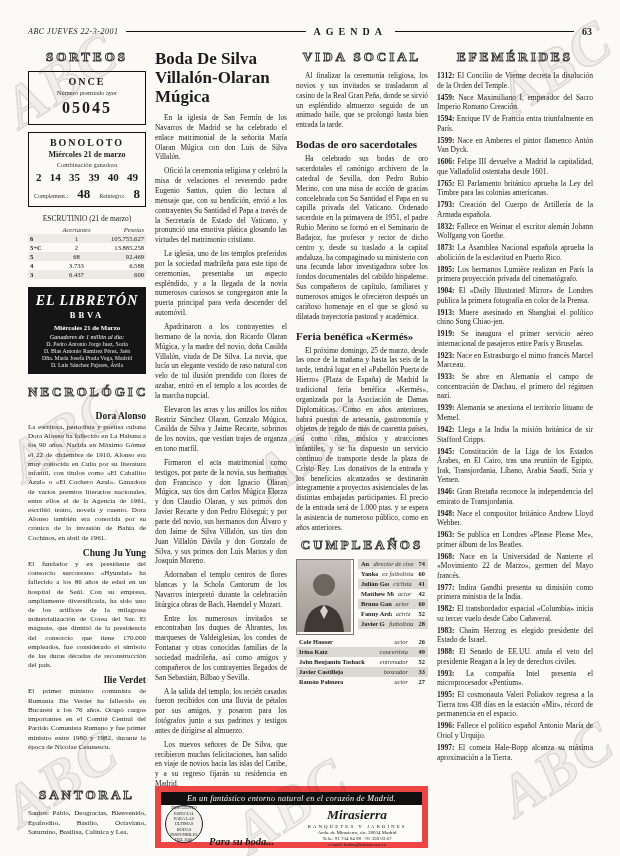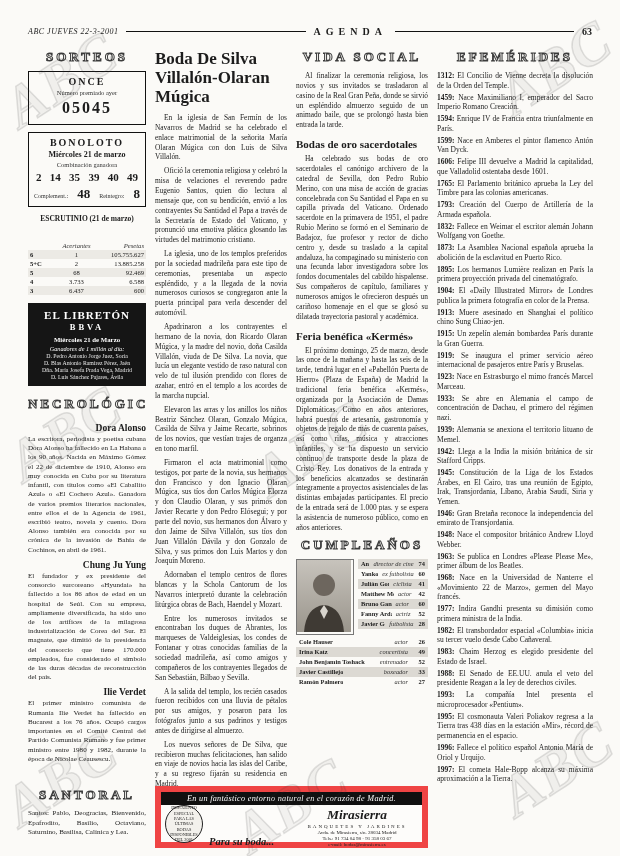--- a/index.html
+++ b/index.html
@@ -23,30 +23,30 @@
   .box-title{font-size:10px;font-weight:bold;letter-spacing:2px;}
   .box-sub{font-size:6.5px;margin-top:2px;color:#333;}
   .once-number{font-size:16px;font-weight:bold;letter-spacing:2px;margin:3px 0 3px;}
   .bl-date{font-size:8px;font-weight:bold;margin-top:2px;}
   .bl-numbers{display:flex;justify-content:space-between;padding:3px 4px 1px;}
   .bl-num{font-size:11px;font-weight:bold;}
   .bl-extra{display:flex;justify-content:space-between;align-items:baseline;padding:2px 2px 0;}
   .bl-extra .lbl{font-size:6px;color:#333;}
   .bl-extra .val{font-size:13px;font-weight:bold;}
   .escrutinio{margin-bottom:8px;}
-  .esc-title{font-size:7.5px;font-weight:bold;text-align:center;margin-bottom:18px;}
+  .esc-title{font-size:7.5px;font-weight:normal;text-align:center;margin-bottom:2px;}
   .esc-head,.esc-row{display:grid;grid-template-columns:24px 1fr 1fr;font-size:6.6px;padding:1px 2px;}
   .esc-head span{font-style:italic;color:#333;}
   .esc-head span:nth-child(2){text-align:center;}
   .esc-head span:nth-child(3),.esc-row .p{text-align:right;}
   .esc-row .c{font-weight:bold;}
   .esc-row .a{text-align:center;}
   .esc-row:nth-of-type(odd){background:#eceae5;}
   .libreton{background:#151515;color:#fff;text-align:center;padding:6px 4px;margin-bottom:8px;}
-  .lib-title{font-size:11px;font-weight:bold;letter-spacing:1px;}
+  .lib-title{font-size:14px;font-weight:bold;font-style:italic;letter-spacing:1px;}
   .lib-brand{font-size:8.5px;font-weight:bold;letter-spacing:3px;margin-top:1px;text-align:center;}
   .lib-date{font-size:6.8px;margin-top:4px;font-weight:bold;}
   .lib-line{font-size:6.2px;margin-top:2px;font-style:italic;}
   .lib-winner{font-size:5.8px;margin-top:1px;color:#e8e8e8;}
   .necro h3{font-size:9.5px;margin:5px 0 2px;text-align:right;}
   .necro p,.santoral p{font-size:7.1px;line-height:1.3;text-align:justify;margin:0;}
   .santoral{margin-top:auto;padding-top:6px;}
   
   .col2 h2{font-size:17px;line-height:1.12;margin:2px 0 7px;}
   .body{font-size:7.4px;line-height:1.33;text-align:justify;margin:0 0 4px;text-indent:9px;}
@@ -363,21 +363,20 @@
           <p class="efe"><span class="year">1832:</span> <span>Fallece en Weimar el escritor alemán Johann Wolfgang von Goethe.</span></p>
 
           <p class="efe"><span class="year">1873:</span> <span>La Asamblea Nacional española aprueba la abolición de la esclavitud en Puerto Rico.</span></p>
 
           <p class="efe"><span class="year">1895:</span> <span>Los hermanos Lumière realizan en París la primera proyección privada del cinematógrafo.</span></p>
 
           <p class="efe"><span class="year">1904:</span> <span>El «Daily Illustrated Mirror» de Londres publica la primera fotografía en color de la Prensa.</span></p>
 
           <p class="efe"><span class="year">1913:</span> <span>Muere asesinado en Shanghai el político chino Sung Chiao-jen.</span></p>
 
-          <p class="efe"><span class="year">1915:</span> <span>Un zepelín alemán bombardea París durante la Gran Guerra.</span></p>
 
           <p class="efe"><span class="year">1919:</span> <span>Se inaugura el primer servicio aéreo internacional de pasajeros entre París y Bruselas.</span></p>
 
           <p class="efe"><span class="year">1923:</span> <span>Nace en Estrasburgo el mimo francés Marcel Marceau.</span></p>
 
           <p class="efe"><span class="year">1933:</span> <span>Se abre en Alemania el campo de concentración de Dachau, el primero del régimen nazi.</span></p>
 
           <p class="efe"><span class="year">1939:</span> <span>Alemania se anexiona el territorio lituano de Memel.</span></p>
 
           <p class="efe"><span class="year">1942:</span> <span>Llega a la India la misión británica de sir Stafford Cripps.</span></p>

